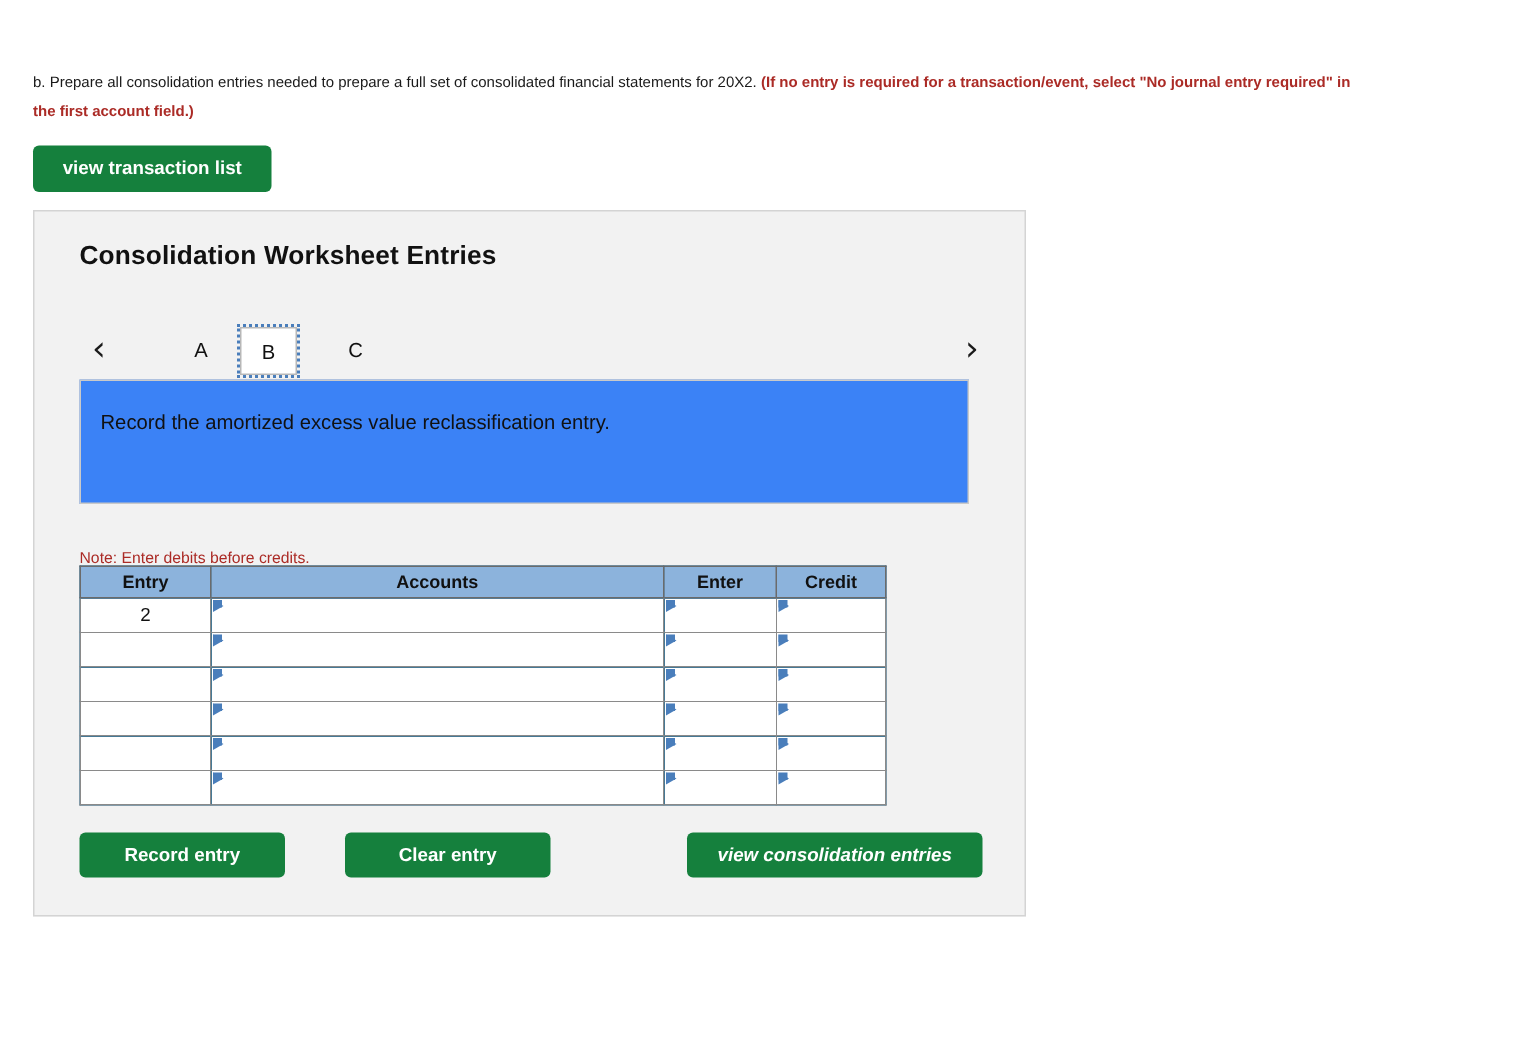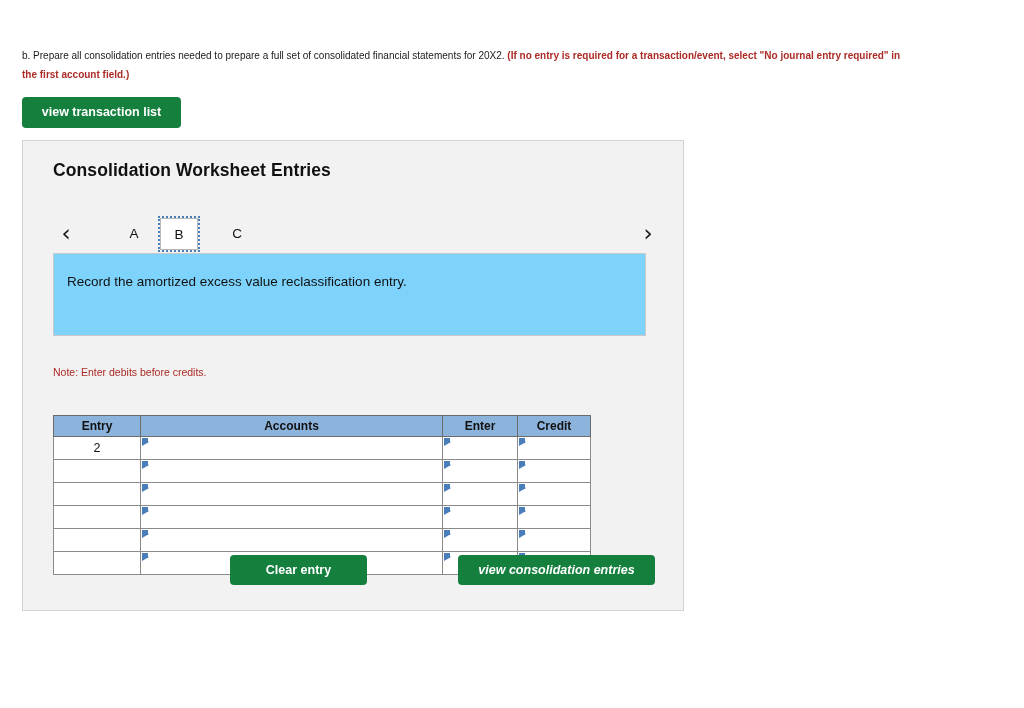--- a/index.html
+++ b/index.html
@@ -123,21 +123,21 @@
   #tab-b { left: 107px; }
   #tab-c { left: 165px; }
 
   
   #instruction-box {
     position: absolute;
     left: 30px;
     top: 112px;
     width: 593px;
     height: 83px;
-    background: #7dd3fc;
+    background: #3b82f6;
     border: 1px solid #c9c9c9;
     box-sizing: border-box;
   }
   #instruction-text {
     position: absolute;
     left: 13px;
     top: 19px;
     right: 10px;
     font-size: 13.5px;
     line-height: 18px;
@@ -156,21 +156,20 @@
 
   
   #entries-table {
     position: absolute;
     left: 30px;
     top: 236px;
     width: 537px;
     border-collapse: collapse;
     table-layout: fixed;
     background: #0369a1;
-    margin-top: 38px;
   }
   #entries-table th {
     background: #8cb3dc;
     border: 1px solid #6b6b6b;
     font-size: 12px;
     font-weight: bold;
     color: #111111;
     height: 20px;
     padding: 0;
     text-align: center;
@@ -316,15 +315,16 @@
         </tr>
         <tr>
           <td></td>
           <td><span class="cell-marker"></span><span></span></td>
           <td><span class="cell-marker"></span><span></span></td>
           <td><span class="cell-marker"></span><span></span></td>
         </tr>
       </tbody>
   </table>
 
+  <button class="btn" id="record-entry-button">Record entry</button>
   <button class="btn" id="clear-entry-button">Clear entry</button>
   <button class="btn" id="view-consolidation-entries-button">view consolidation entries</button>
 </div>
 
 </body></html>

